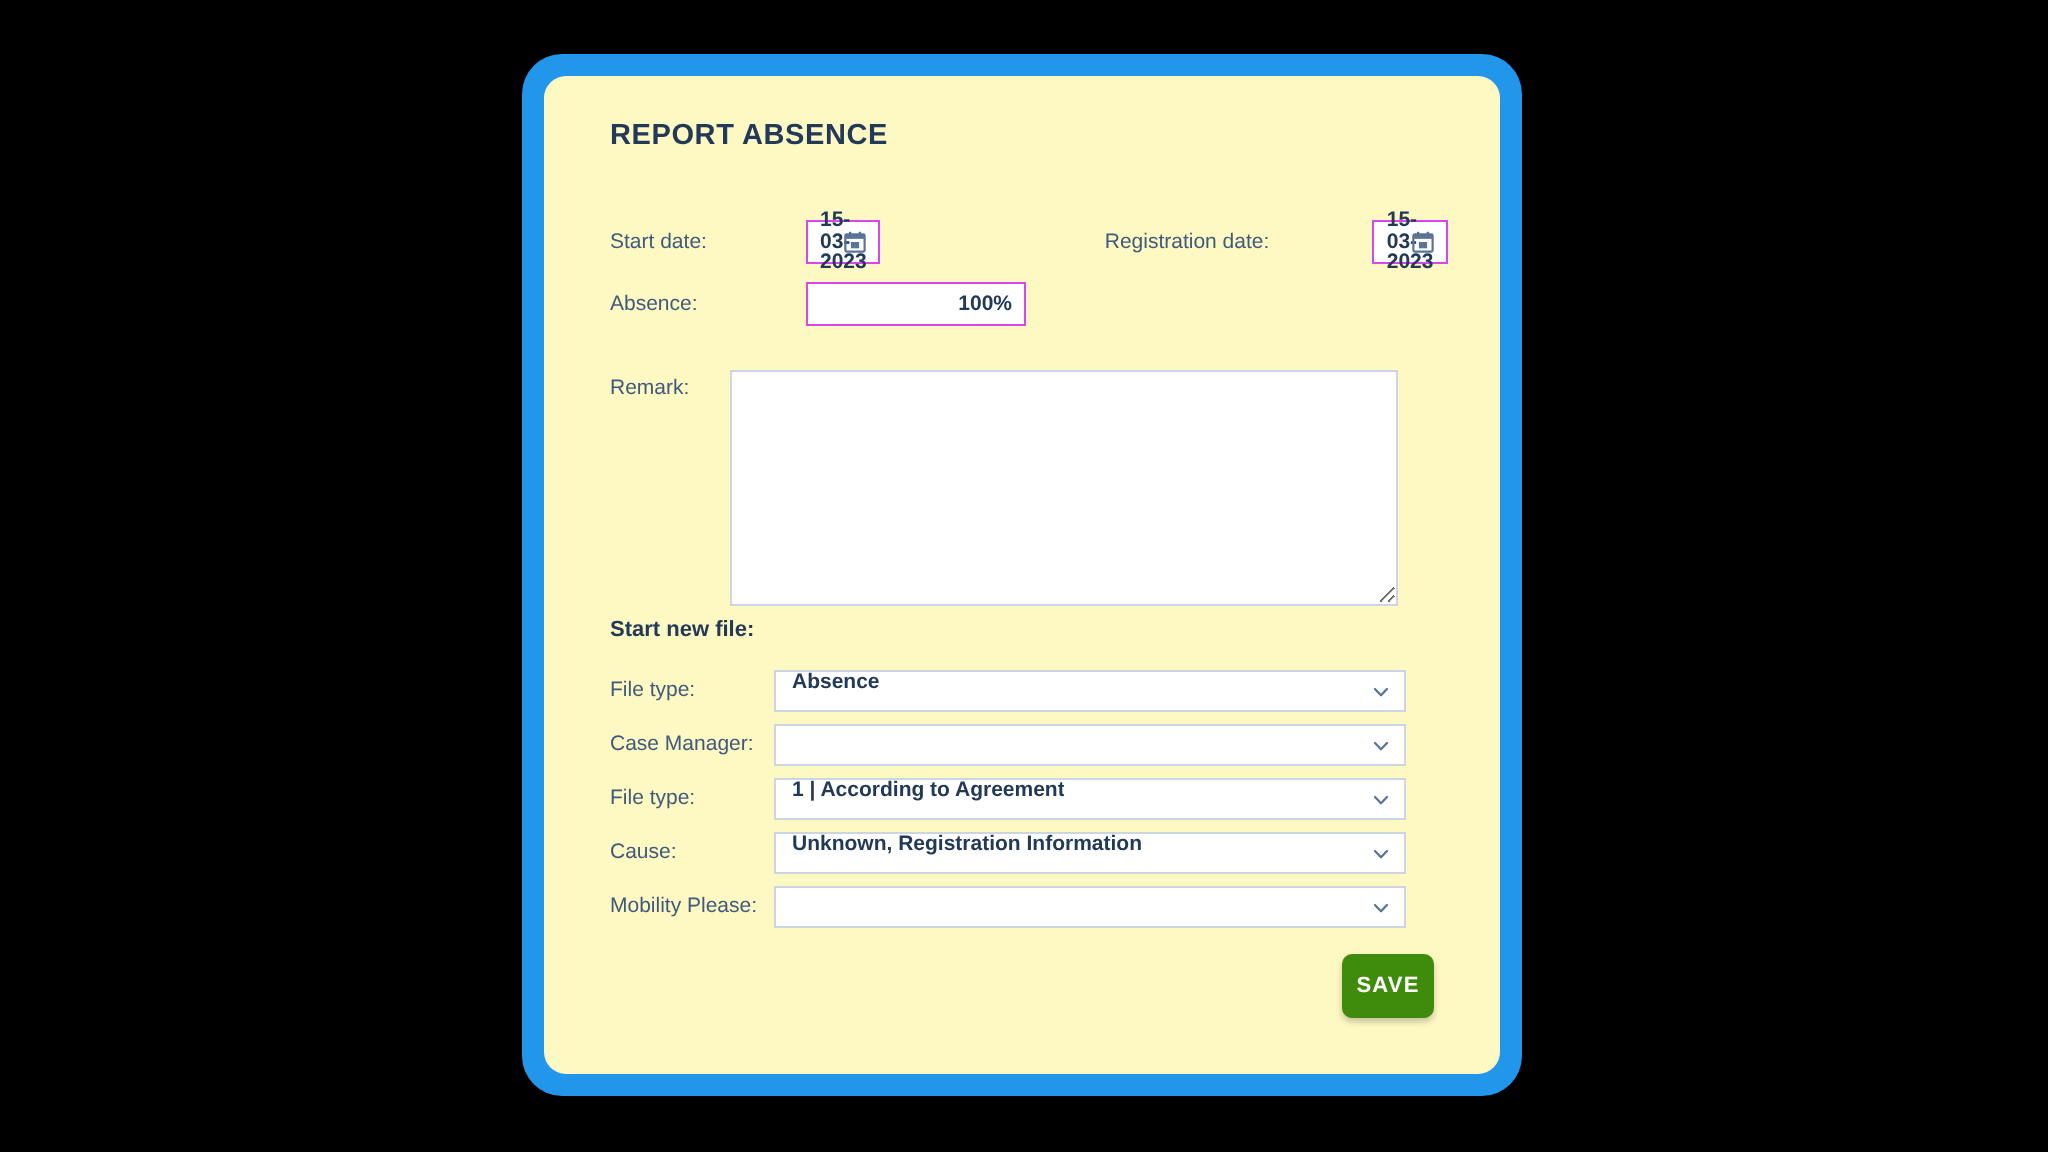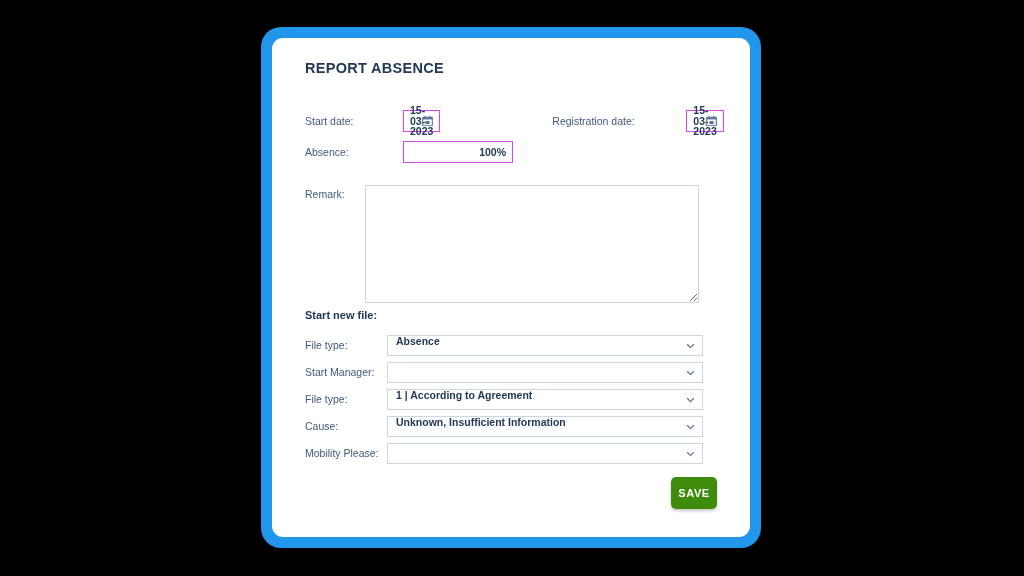--- a/index.html
+++ b/index.html
@@ -26,21 +26,21 @@
     width: 500px;
     height: 521px;
     background: #2196ea;
     border-radius: 20px;
     padding: 11px;
   }
 
   .card {
     width: 100%;
     height: 100%;
-    background: #ffffff;
+    background: #fef9c3;
     border-radius: 11px;
     position: relative;
     padding: 22px 47px 0 33px;
   }
 
   
   .page-title {
     font-size: 14.5px;
     font-weight: bold;
     color: #223a58;
@@ -249,21 +249,21 @@
         <span class="lbl lbl-sel">File type:</span>
         <div class="sel">
           <span class="val">Absence</span>
           <svg class="chev" viewBox="0 0 12 12">
             <path d="M2 4 L6 8.2 L10 4" fill="none" stroke="#5a7496" stroke-width="1.5" stroke-linecap="round" stroke-linejoin="round"></path>
           </svg>
         </div>
       </div>
 
       <div class="row-sel">
-        <span class="lbl lbl-sel">Start Manager:</span>
+        <span class="lbl lbl-sel">Case Manager:</span>
         <div class="sel">
           <span class="val"></span>
           <svg class="chev" viewBox="0 0 12 12">
             <path d="M2 4 L6 8.2 L10 4" fill="none" stroke="#5a7496" stroke-width="1.5" stroke-linecap="round" stroke-linejoin="round"></path>
           </svg>
         </div>
       </div>
 
       <div class="row-sel">
         <span class="lbl lbl-sel">File type:</span>
@@ -271,21 +271,21 @@
           <span class="val">1 | According to Agreement</span>
           <svg class="chev" viewBox="0 0 12 12">
             <path d="M2 4 L6 8.2 L10 4" fill="none" stroke="#5a7496" stroke-width="1.5" stroke-linecap="round" stroke-linejoin="round"></path>
           </svg>
         </div>
       </div>
 
       <div class="row-sel">
         <span class="lbl lbl-sel">Cause:</span>
         <div class="sel">
-          <span class="val">Unknown, Insufficient Information</span>
+          <span class="val">Unknown, Registration Information</span>
           <svg class="chev" viewBox="0 0 12 12">
             <path d="M2 4 L6 8.2 L10 4" fill="none" stroke="#5a7496" stroke-width="1.5" stroke-linecap="round" stroke-linejoin="round"></path>
           </svg>
         </div>
       </div>
 
       <div class="row-sel">
         <span class="lbl lbl-sel">Mobility Please:</span>
         <div class="sel">
           <span class="val"></span>

